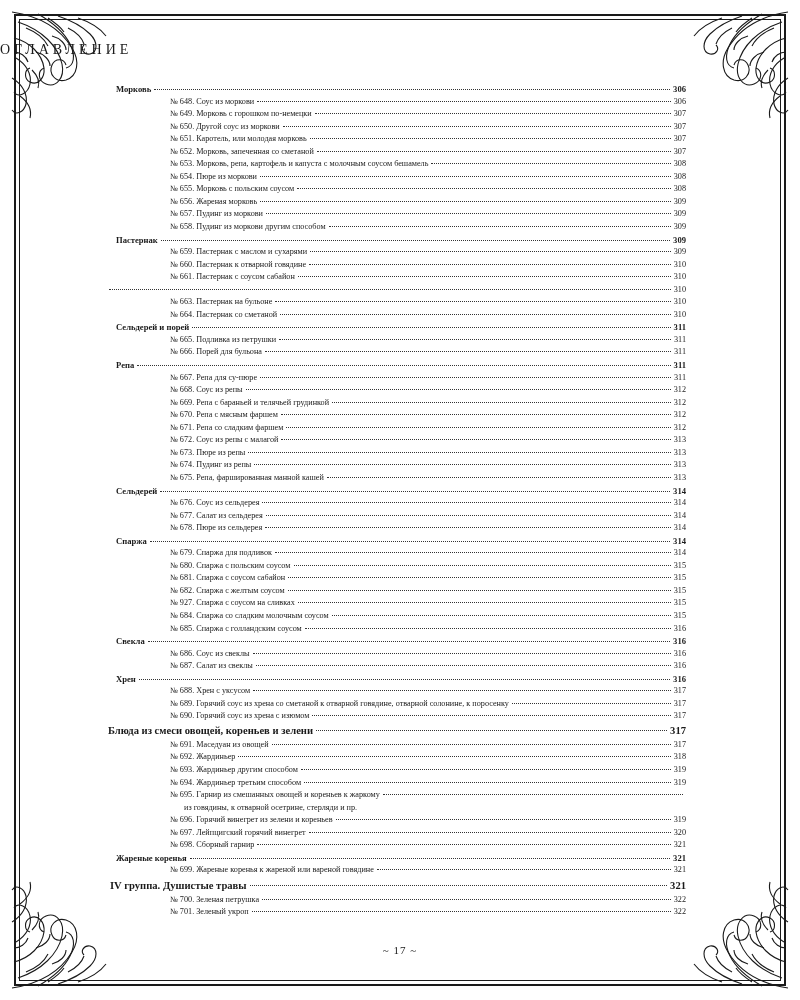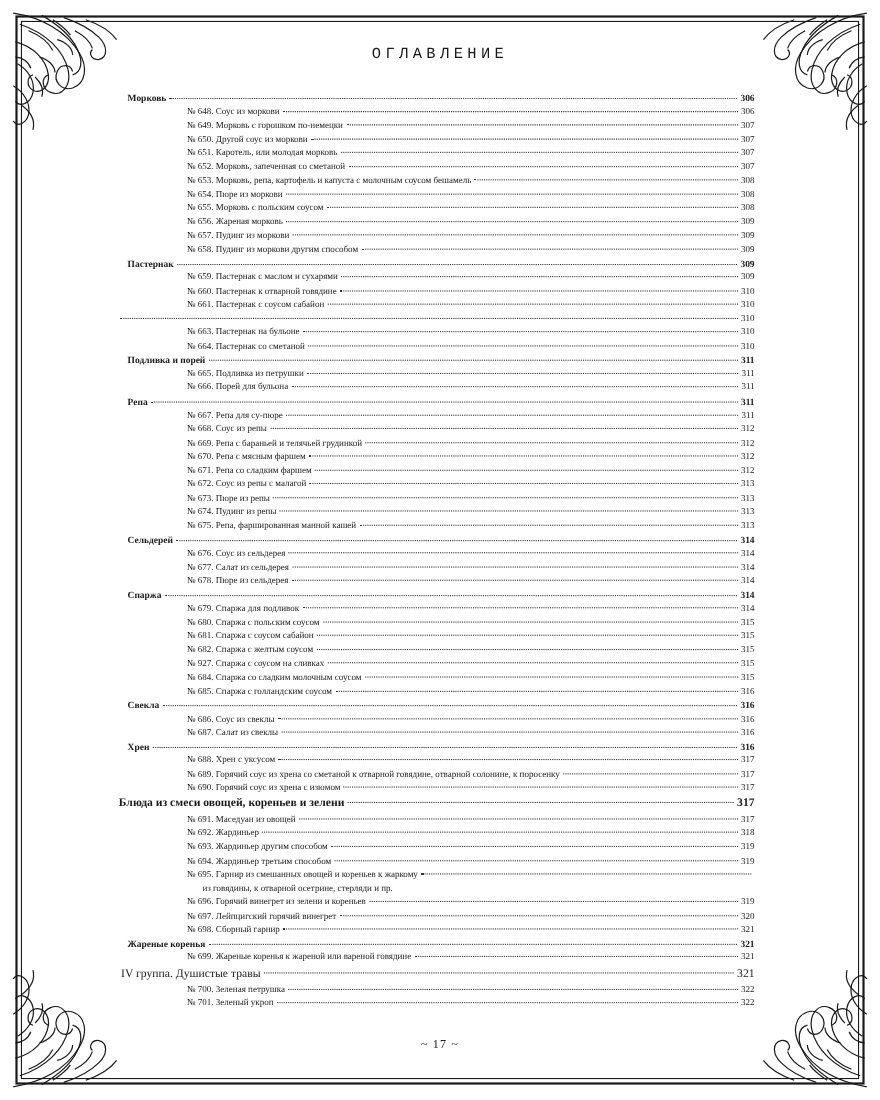--- a/index.html
+++ b/index.html
@@ -47,24 +47,24 @@
   .corner-tl { left: 8px;  top: 8px; }
   .corner-tr { right: 8px; top: 8px;  transform: scaleX(-1); }
   .corner-bl { left: 8px;  bottom: 8px; transform: scaleY(-1); }
   .corner-br { right: 8px; bottom: 8px; transform: scale(-1,-1); }
 
   .page-title {
     position: absolute;
     top: 42px;
     left: 0;
     width: 100%;
-    text-align: center;
+    text-align: left;
     font-size: 14px;
     letter-spacing: 4px;
-    font-family: Liberation Mono, monospace;
+    font-family: Liberation Serif, serif;
     color: #1a1a1a;
   }
 
   .toc {
     position: absolute;
     left: 108px;
     top: 83px;
     width: 578px;
   }
 
@@ -104,21 +104,21 @@
   .row.group {
     font-weight: bold;
     font-size: 10.6px;
     line-height: 16px;
   }
   .row.group .label { padding-left: 0px; font-family: Liberation Serif, serif; }
   .row.group .dots { transform: translateY(-3px); }
 
   
   .row.roman {
-    font-weight: normal;
+    font-weight: bold;
     font-size: 10.6px;
     line-height: 17px;
   }
   .row.roman .label { padding-left: 2px; }
   .row.roman .dots { transform: translateY(-3px); }
 
   
   .row.entry .label { padding-left: 62px; }
 
   
@@ -319,21 +319,21 @@
       <span class="label">№ 663. Пастернак на бульоне</span>
       <span class="dots"></span>
       <span class="page">310</span>
     </div>
     <div class="row entry">
       <span class="label">№ 664. Пастернак со сметаной</span>
       <span class="dots"></span>
       <span class="page">310</span>
     </div>
     <div class="row section">
-      <span class="label">Подливка и порей</span>
+      <span class="label">Сельдерей и порей</span>
       <span class="dots"></span>
       <span class="page">311</span>
     </div>
     <div class="row entry">
       <span class="label">№ 665. Подливка из петрушки</span>
       <span class="dots"></span>
       <span class="page">311</span>
     </div>
     <div class="row entry">
       <span class="label">№ 666. Порей для бульона</span>

